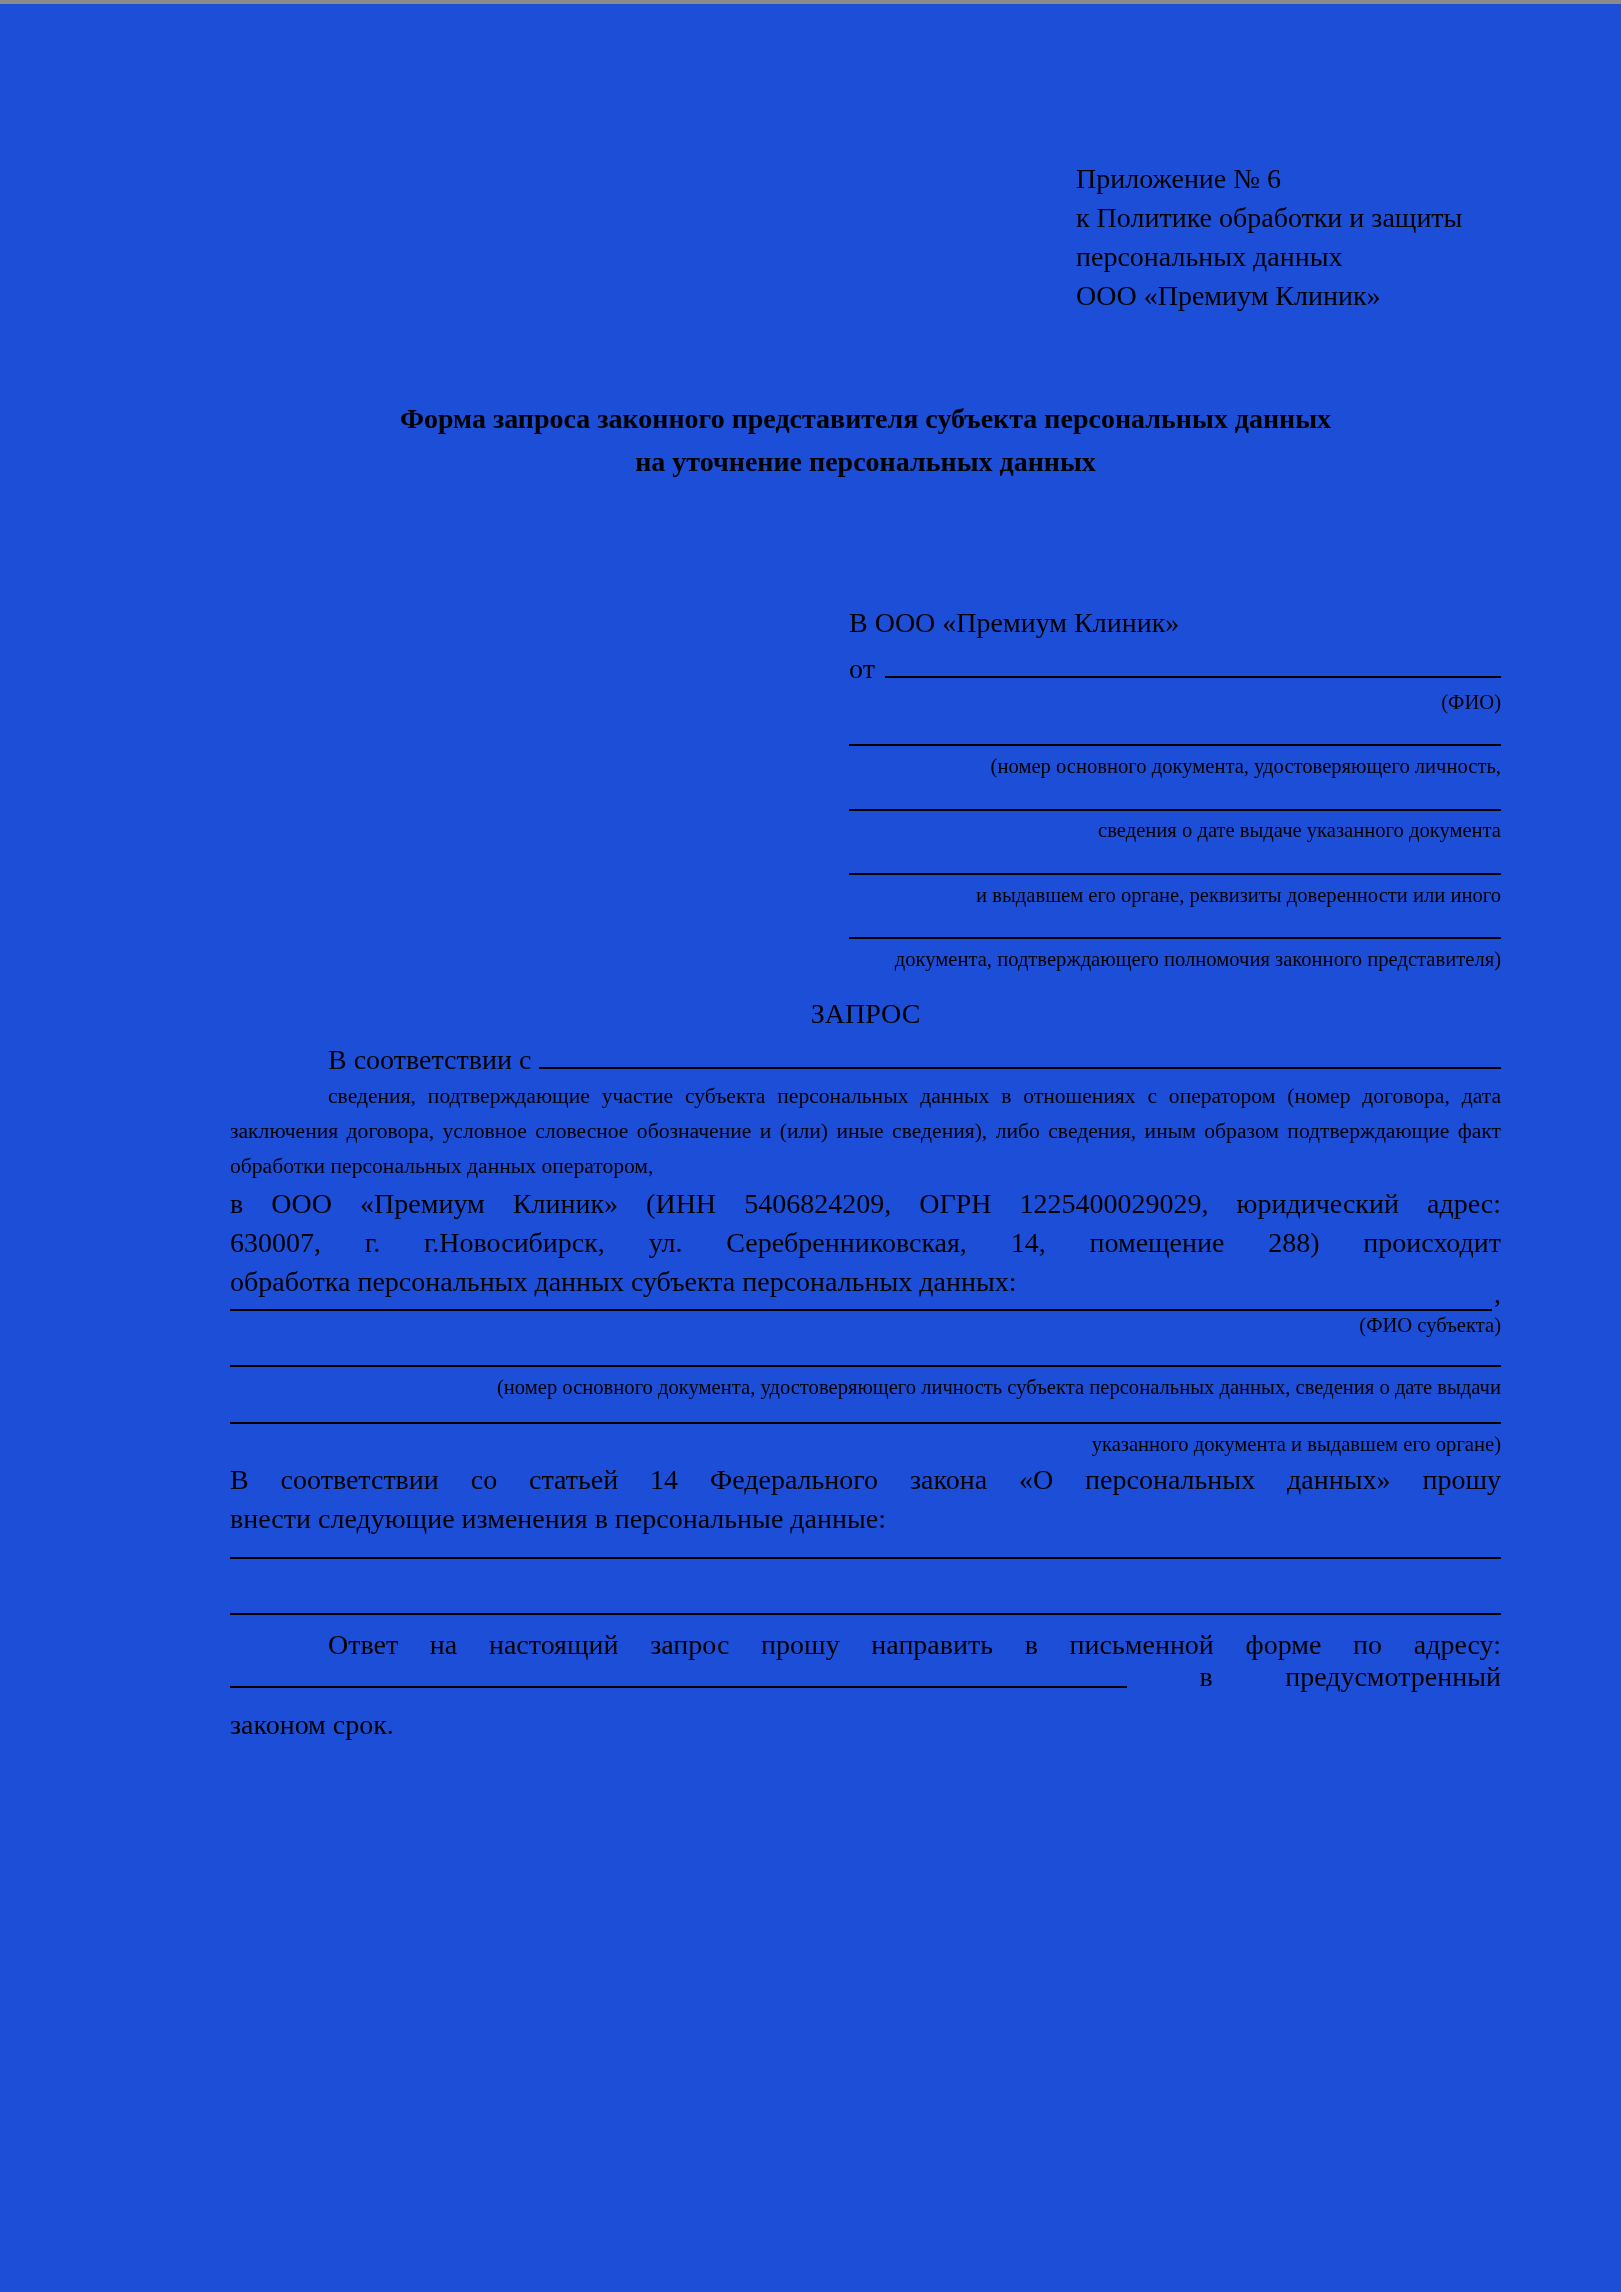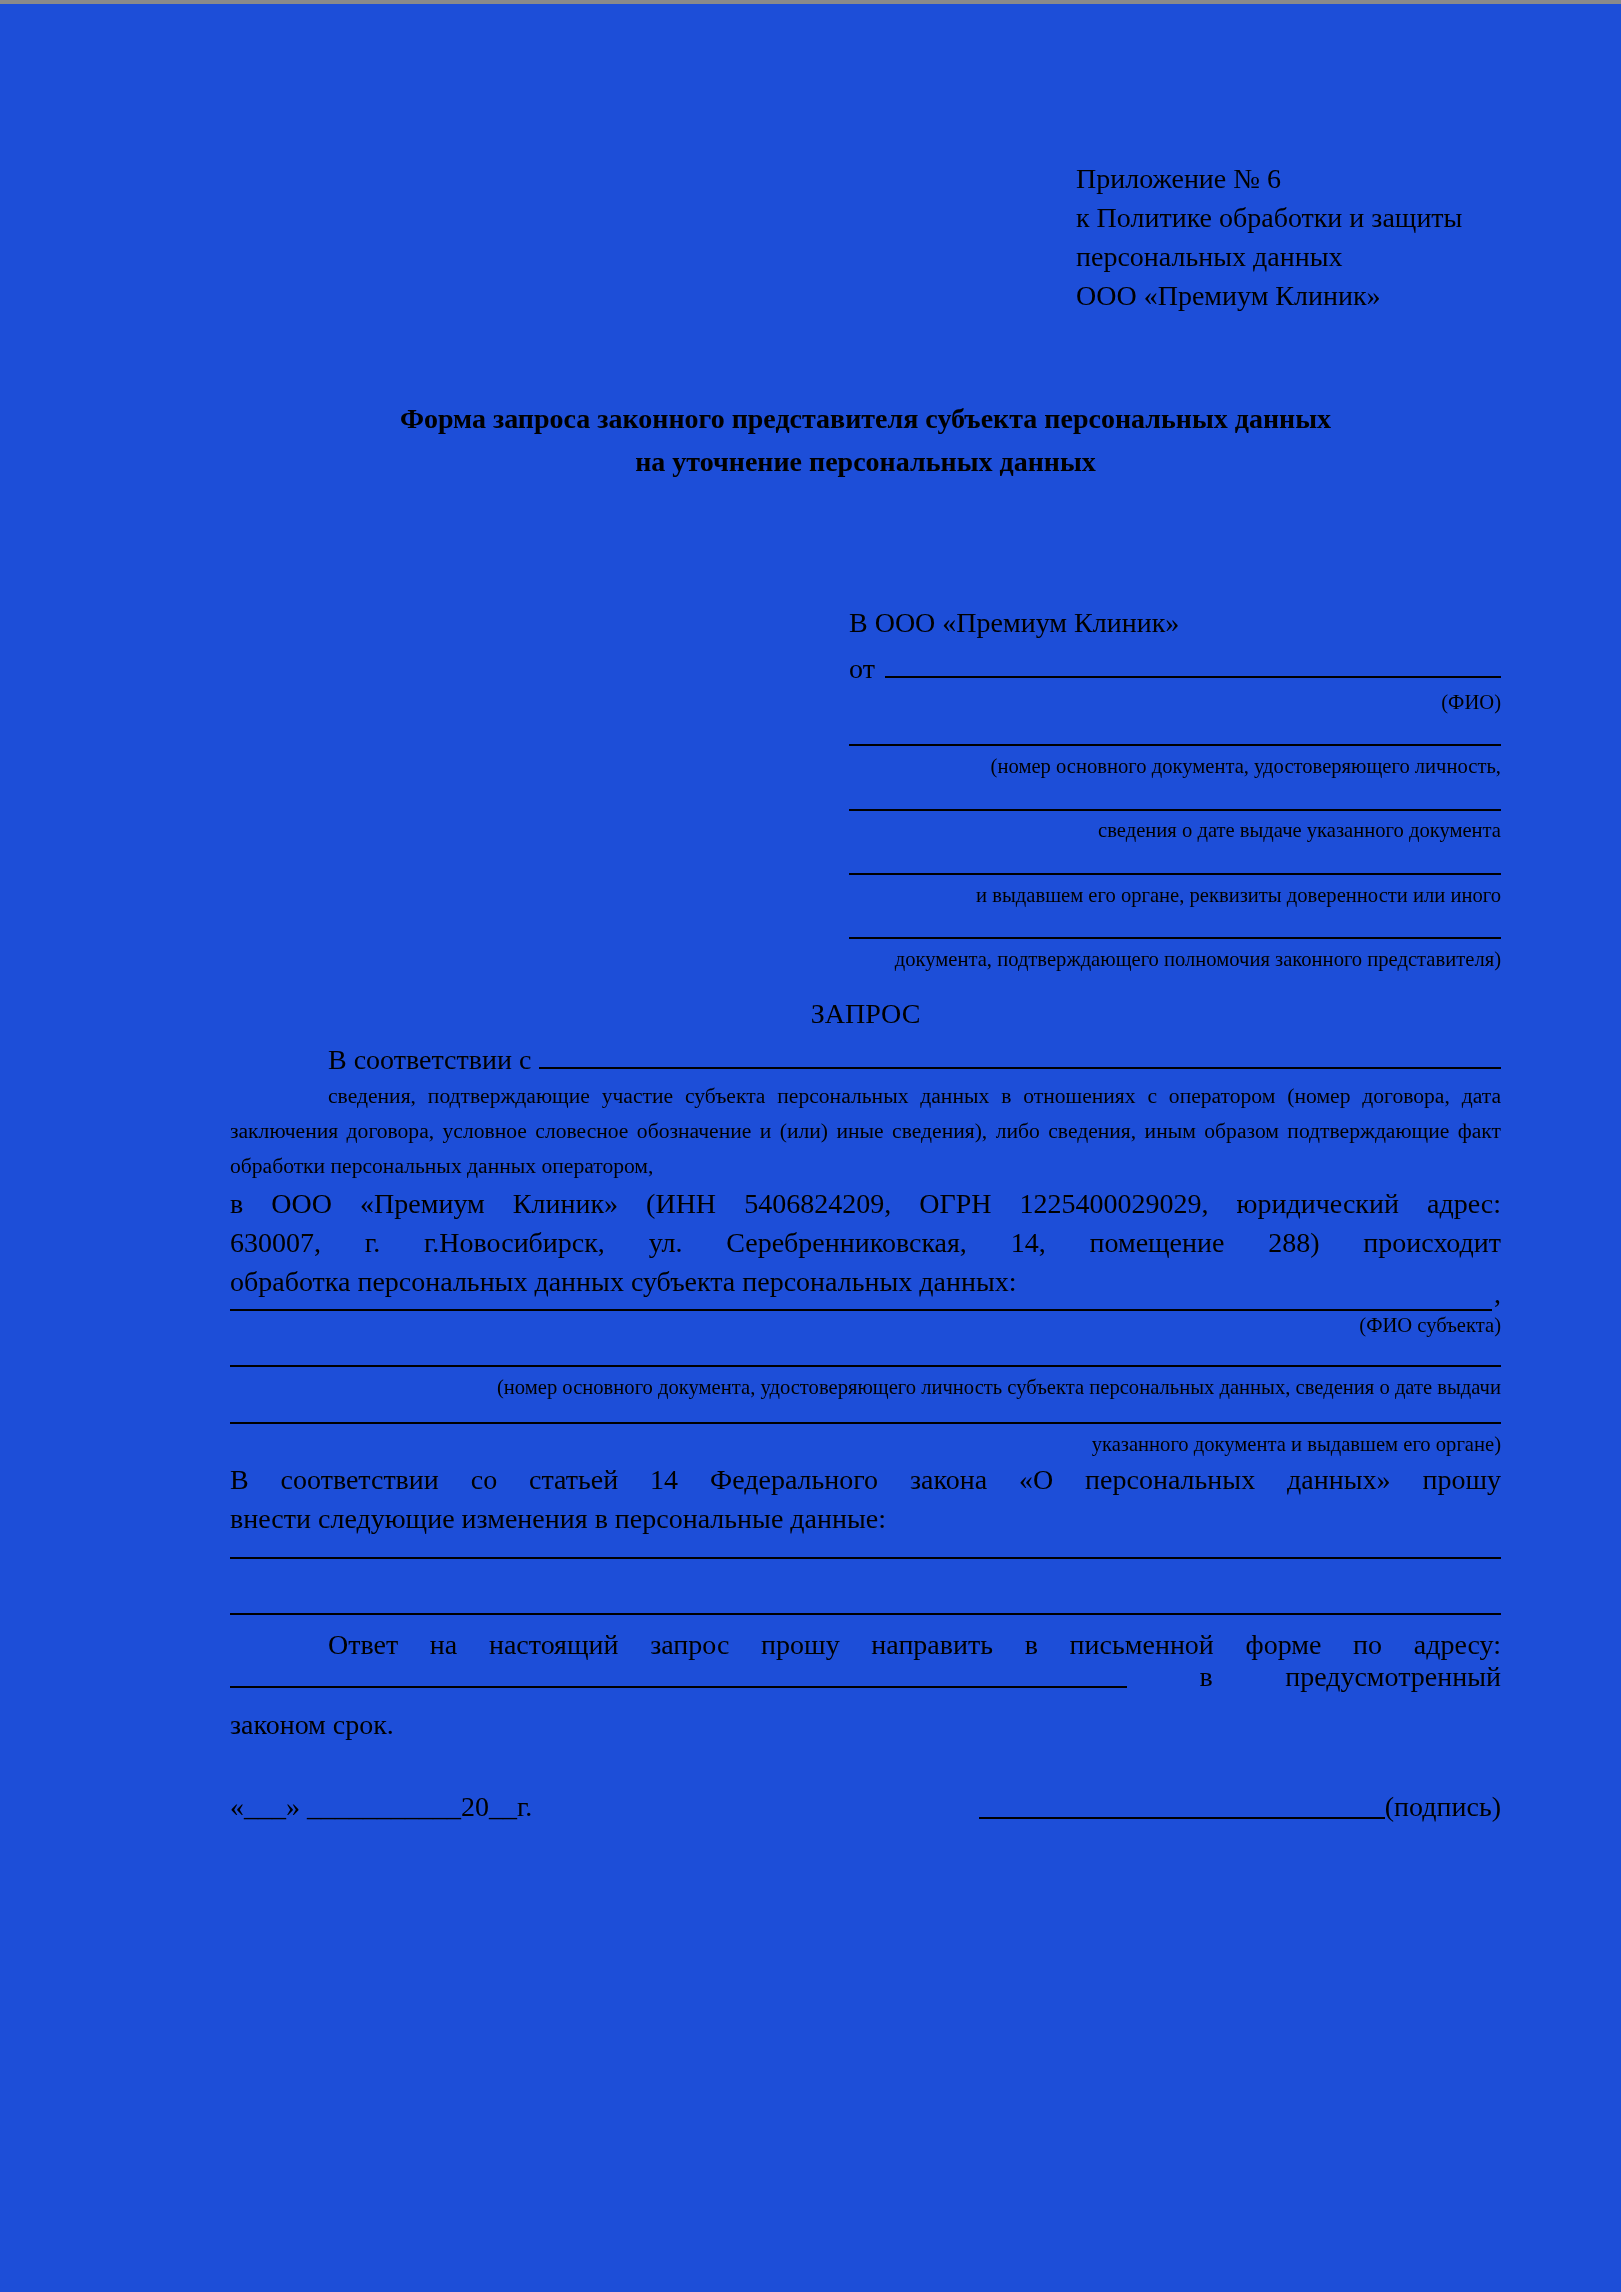--- a/index.html
+++ b/index.html
@@ -184,22 +184,15 @@
 
   <div class="para-answer">Ответ на настоящий запрос прошу направить в письменной форме по адресу:</div>
 
   <div class="addr-row">
     <span class="addr-line"></span>
     <span>в</span>
     <span>предусмотренный</span>
   </div>
   <div class="law-term">законом срок.</div>
 
-  <div class="bottom-row">
-    <span>«___» ___________20__г.</span>
-    <span class="sig-group">
-      <span class="sig-line"></span>
-      <span>(подпись)</span>
-    </span>
-  </div>
 
 </div>
 
 
 </body></html>

